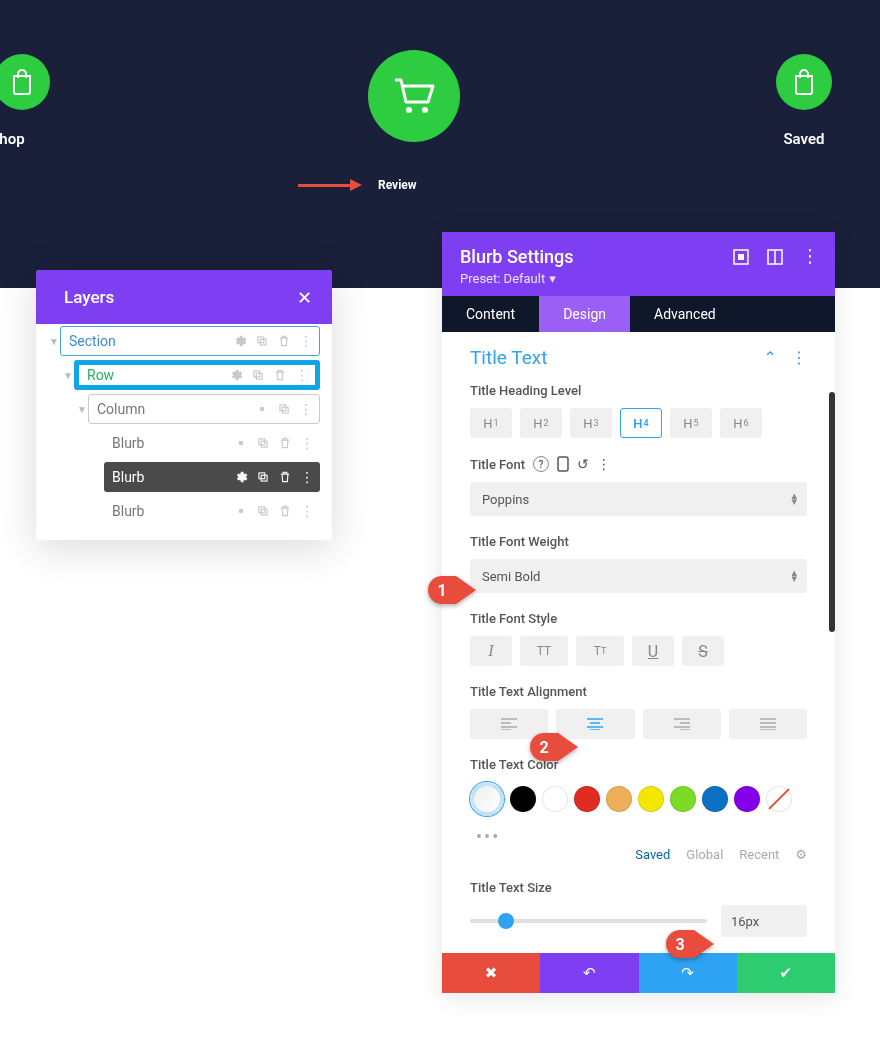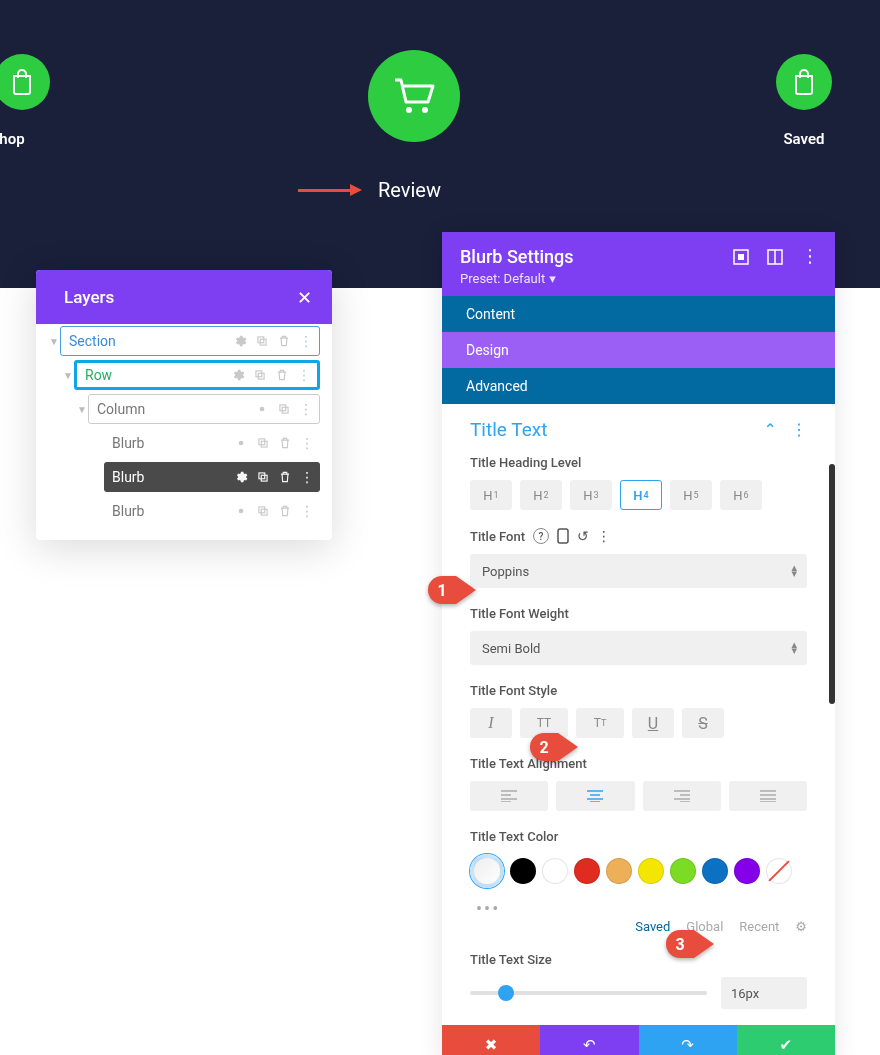--- a/index.html
+++ b/index.html
@@ -12,58 +12,58 @@
   .shop-icon-circle.large { width: 92px; height: 92px; }
   .shop-left { position: absolute; top: 54px; left: -6px; text-align: center; }
   .shop-center { position: absolute; top: 50px; left: 368px; text-align: center; }
   .shop-right { position: absolute; top: 54px; left: 776px; text-align: center; }
   .shop-label { color: #fff; font-weight: 600; font-size: 15px; margin-top: 20px; }
   .shop-label.left { margin-left: -20px; }
 
   .review-arrow { position: absolute; top: 178px; left: 298px; display: flex; align-items: center; }
   .arrow-line { width: 52px; height: 3px; background: #e74c3c; }
   .arrow-head { width: 0; height: 0; border-top: 6px solid transparent; border-bottom: 6px solid transparent; border-left: 12px solid #e74c3c; }
-  .review-label { color: #fff; font-weight: 400; font-size: 20px; margin-left: 16px; text-align: center; }
+  .review-label { color: #fff; font-weight: 700; font-size: 12px; margin-left: 16px; text-align: center; }
 
   
   .layers-panel { position: absolute; top: 270px; left: 36px; width: 296px; background: #fff; border-radius: 4px; box-shadow: 0 8px 40px rgba(0,0,0,0.15); overflow: hidden; }
   .layers-header { background: #7e3ff2; height: 54px; display: flex; align-items: center; justify-content: space-between; padding: 0 20px 0 28px; }
   .layers-title { color: #fff; font-size: 17px; font-weight: 500; }
   .layers-close { color: #fff; font-size: 18px; cursor: pointer; }
 
   .layers-search-row { display: flex; padding: 10px 12px 10px 24px; align-items: center; }
   .layers-search { flex: 1; border: none; font-size: 14px; color: #999; outline: none; }
   .filter-btn { background: #e9e9e9; border: none; padding: 6px 12px; border-radius: 3px; font-size: 13px; color: #555; cursor: pointer; display: flex; align-items: center; gap: 4px; }
 
   .tree { padding: 0 12px 12px; }
   .tree-row { display: flex; align-items: center; height: 34px; font-size: 14px; position: relative; }
   .tree-caret { width: 12px; text-align: center; color: #bbb; font-size: 10px; }
   .tree-label-box { flex: 1; display: flex; align-items: center; padding-left: 8px; border-radius: 3px; height: 30px; }
   .tree-label-box.section { border: 1px solid #4a9de0; color: #3a8cd6; }
-  .tree-label-box.row { border: 3px solid #0ea5e9; color: #27ae60; }
+  .tree-label-box.row { border: 5px solid #0ea5e9; color: #27ae60; }
   .tree-label-box.column { border: 1px solid #ccc; color: #777; }
   .tree-label-box.blurb { color: #777; }
   .tree-label-box.active { background: #4a4a4a; color: #fff; }
   .tree-actions { display: flex; gap: 4px; margin-left: auto; padding-right: 4px; align-items: center; }
   .tree-action { width: 18px; height: 18px; opacity: 0.45; display: flex; align-items: center; justify-content: center; }
   .tree-actions.active .tree-action { opacity: 0.95; }
   .indent-1 { margin-left: 14px; }
   .indent-2 { margin-left: 28px; }
   .indent-3 { margin-left: 56px; }
 
   
   .settings-panel { position: absolute; top: 232px; left: 442px; width: 393px; background: #fff; box-shadow: 0 4px 24px rgba(0,0,0,0.1); }
   .settings-header { background: #7e3ff2; padding: 14px 18px 10px; }
   .settings-header-top { display: flex; align-items: center; justify-content: space-between; }
   .settings-title { color: #fff; font-size: 18px; font-weight: 500; }
   .settings-header-icons { display: flex; gap: 18px; }
   .settings-header-icons .hi { width: 16px; height: 16px; cursor: pointer; }
   .settings-preset { color: rgba(255,255,255,0.85); font-size: 13px; margin-top: 4px; display: flex; align-items: center; gap: 4px; }
 
-  .settings-tabs { display: flex; background: #0369a1; flex-direction: column; }
+  .settings-tabs { display: flex; background: #0f172a; }
   .tab { flex: 0 0 auto; padding: 10px 24px; color: #fff; font-size: 14px; cursor: pointer; }
   .tab.active { background: #9b5ff5; }
 
   .settings-body { padding: 14px 28px 16px; position: relative; }
   .section-title-row { display: flex; align-items: center; justify-content: space-between; margin-bottom: 14px; }
   .section-title { color: #2ea3f2; font-size: 19px; font-weight: 400; }
   .section-title-icons { display: flex; gap: 14px; color: #2ea3f2; }
 
   .field-label { font-size: 13px; color: #555; font-weight: 500; margin-bottom: 10px; display: flex; align-items: center; gap: 8px; }
   .field-label .mini-icons { display: flex; gap: 8px; }

